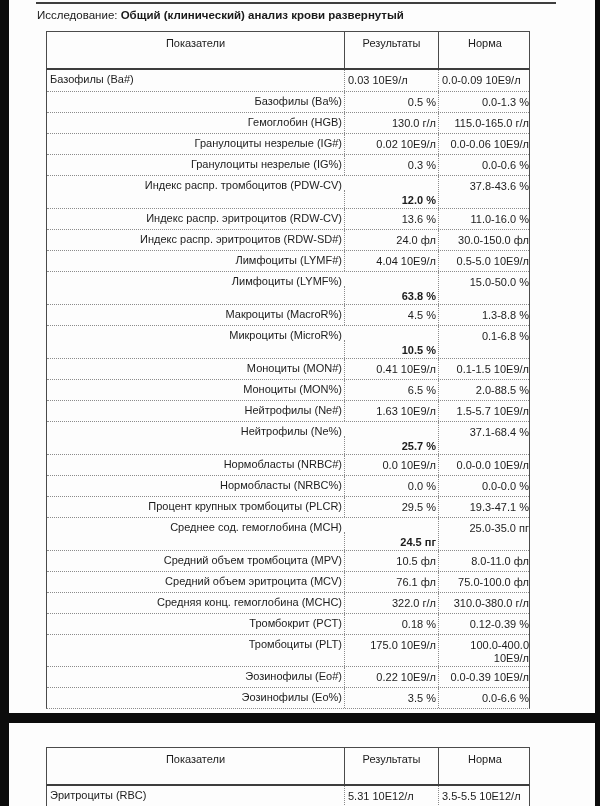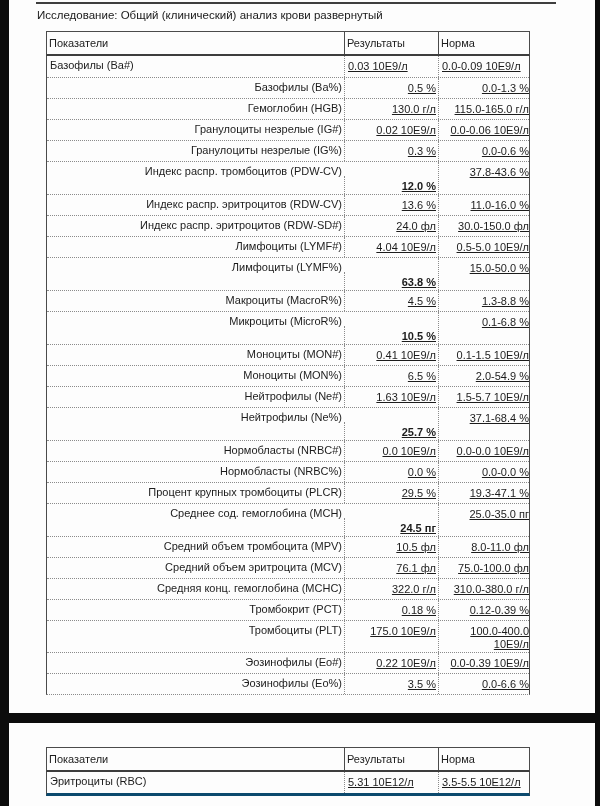--- a/index.html
+++ b/index.html
@@ -10,42 +10,42 @@
     -webkit-font-smoothing:antialiased;
   }
   .page{position:absolute;left:9px;width:586px;background:#fdfdfd;}
   .page1{top:0;height:713px;}
   .page2{top:723px;height:83px;}
   .separator-band{position:absolute;left:0;top:713px;width:600px;height:10px;background:#0c0c0c;}
 
   .top-rule{position:absolute;left:27px;top:2px;width:520px;height:2px;background:#3e3e3e;}
 
   .heading{position:absolute;left:28px;top:8px;font-size:11.5px;line-height:14px;color:#1a1a1a;white-space:nowrap;}
-  .heading .bold{font-weight:normal;}
+  .heading .bold{font-weight:bold;}
 
   .lab-table{position:absolute;left:37px;width:484px;font-size:11px;line-height:13px;color:#1c1c1c;}
   .t1{top:31px;}
   .t2{top:24px;}
 
   .thead{
     display:grid;grid-template-columns:297px 94px 93px;
     border:1px solid #4b4b4b;border-bottom:2px solid #3d3d3d;
     background:#fdfdfd;
   }
-  .th{padding:5px 2px 4px 2px;}
+  .th{text-align:center;padding:5px 2px 18px 2px;}
   .th + .th{border-left:1px solid #4b4b4b;}
 
   .tbody{border-left:1px solid #4b4b4b;border-right:1px solid #4b4b4b;}
   .t1 .tbody{border-bottom:1px dotted #8b8b8b;}
   .t2 .tbody{border-bottom:3px solid #0c4a6e;}
 
   .tr{display:grid;grid-template-columns:297px 94px 93px;min-height:21px;box-sizing:border-box;}
   .tr + .tr{border-top:1px dotted #8b8b8b;text-align:right;}
   .td{padding:3px 2px 1px 3px;box-sizing:border-box;}
-  .td.val{border-left:1px dotted #8b8b8b;padding-top:4px;text-decoration:underline;}
+  .td.val{border-left:1px dotted #8b8b8b;padding-top:4px;}
   .td.bold{font-weight:bold;margin-top:14px;}
 </style>
 </head>
 <body>
 
 <div class="page page1">
   <div class="top-rule"></div>
 
   <div class="heading">
     <span>Исследование: </span><span class="bold">Общий (клинический) анализ крови развернутый</span>
@@ -119,21 +119,21 @@
           <div class="td val">0.1-6.8 %</div>
         </div>
         <div class="tr">
           <div class="td name">Моноциты (MON#)</div>
           <div class="td val">0.41 10E9/л</div>
           <div class="td val">0.1-1.5 10E9/л</div>
         </div>
         <div class="tr">
           <div class="td name">Моноциты (MON%)</div>
           <div class="td val">6.5 %</div>
-          <div class="td val">2.0-54.9 %</div>
+          <div class="td val">2.0-88.5 %</div>
         </div>
         <div class="tr">
           <div class="td name">Нейтрофилы (Ne#)</div>
           <div class="td val">1.63 10E9/л</div>
           <div class="td val">1.5-5.7 10E9/л</div>
         </div>
         <div class="tr">
           <div class="td name">Нейтрофилы (Ne%)</div>
           <div class="td val bold">25.7 %</div>
           <div class="td val">37.1-68.4 %</div>

